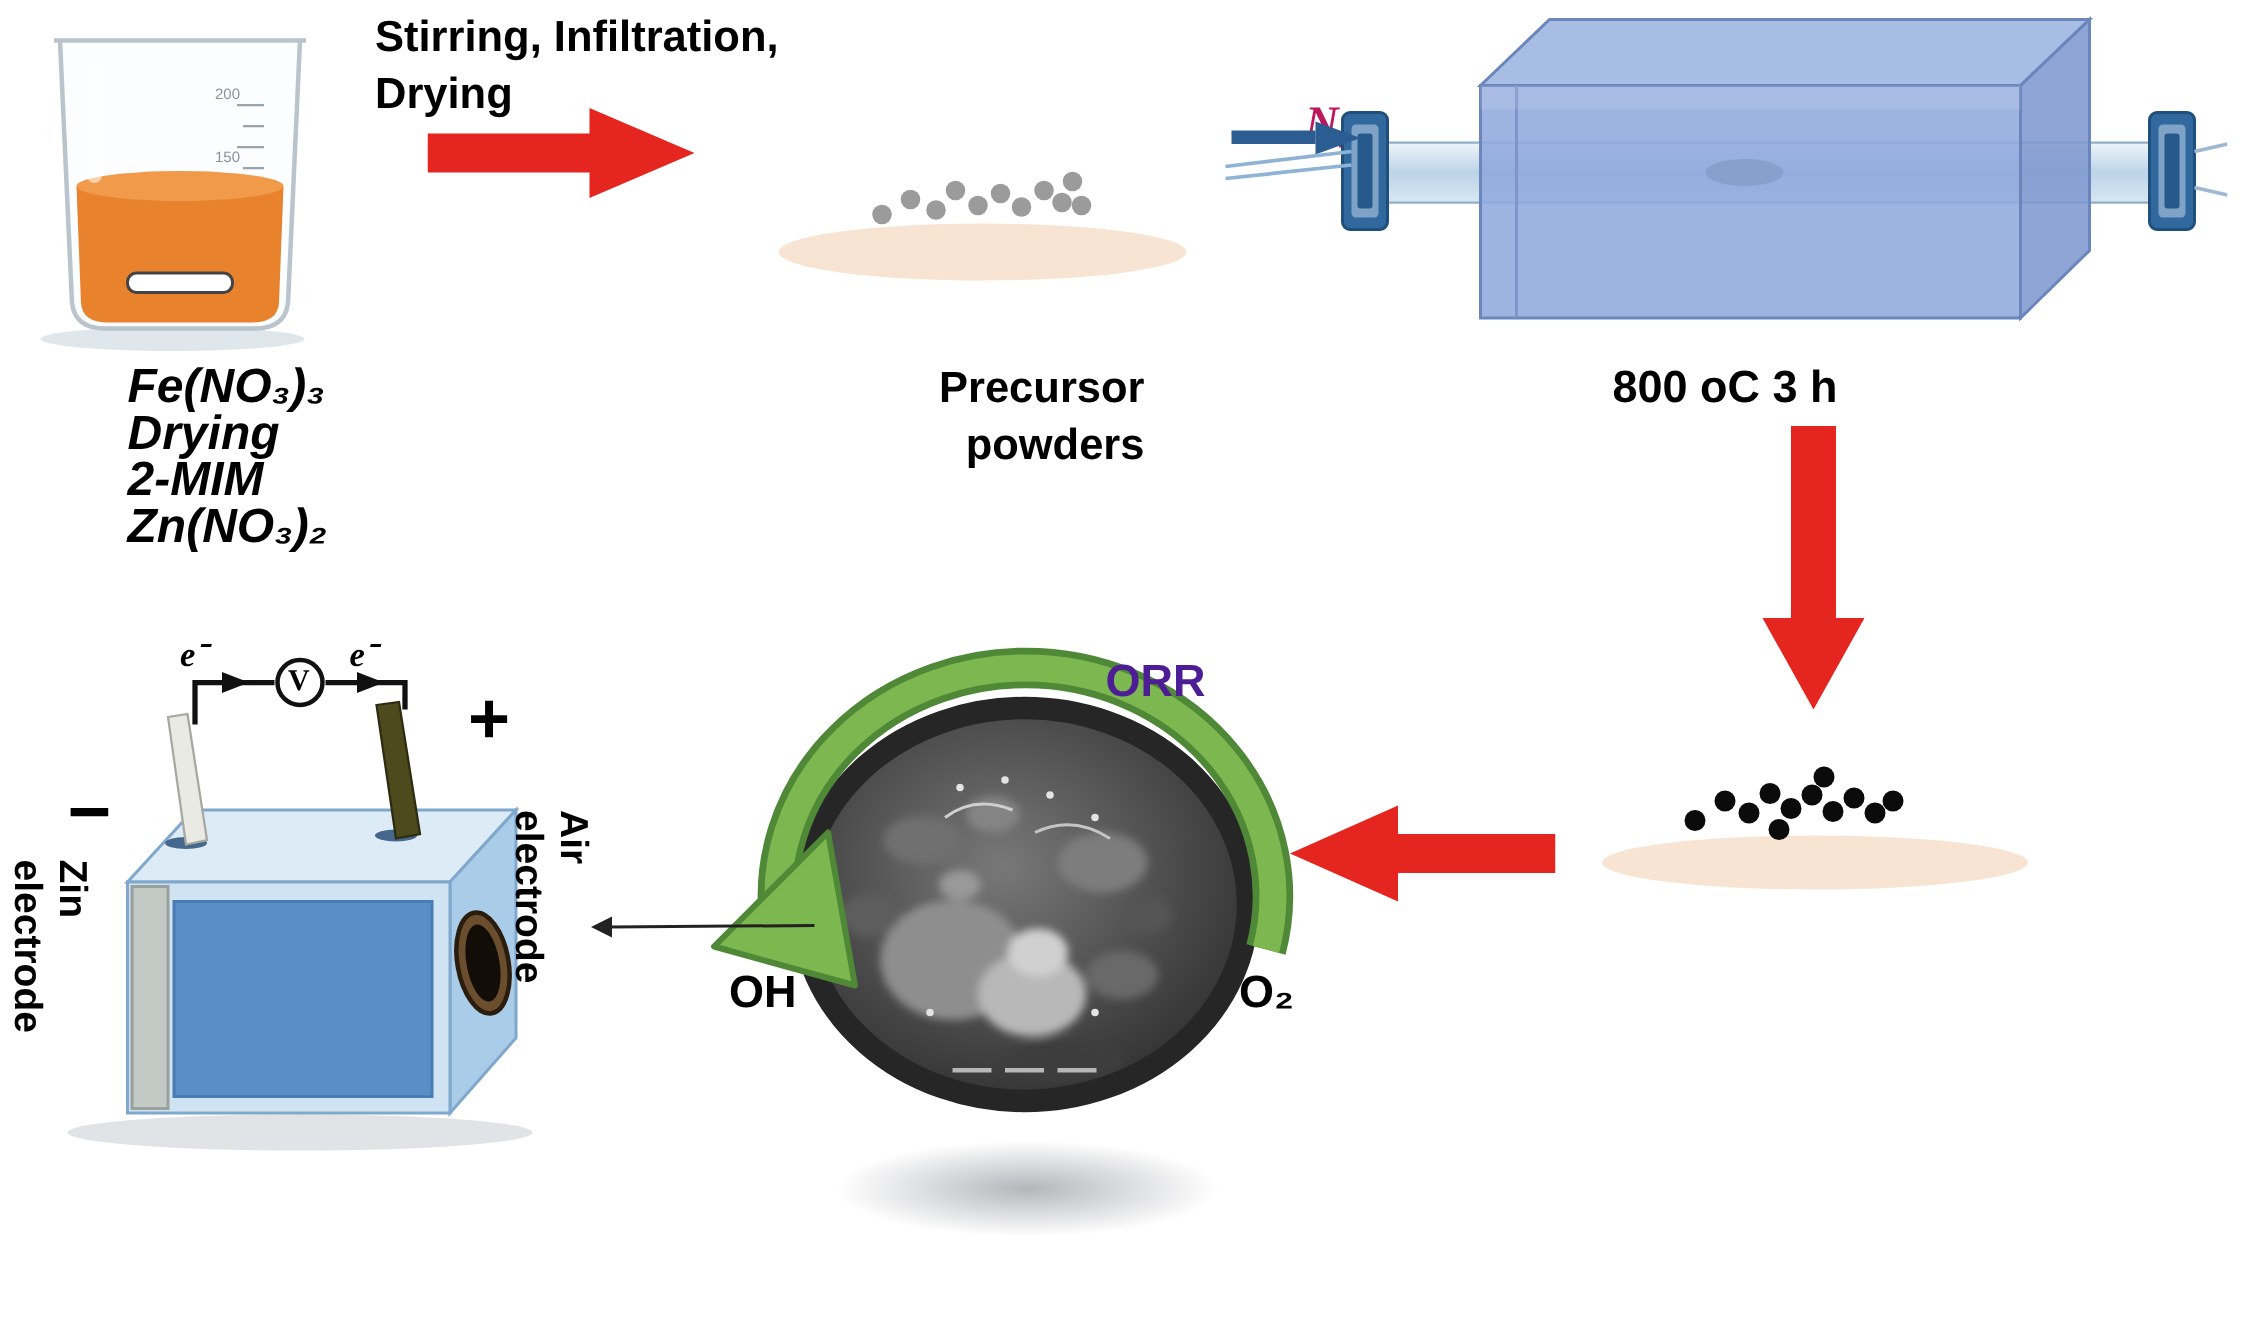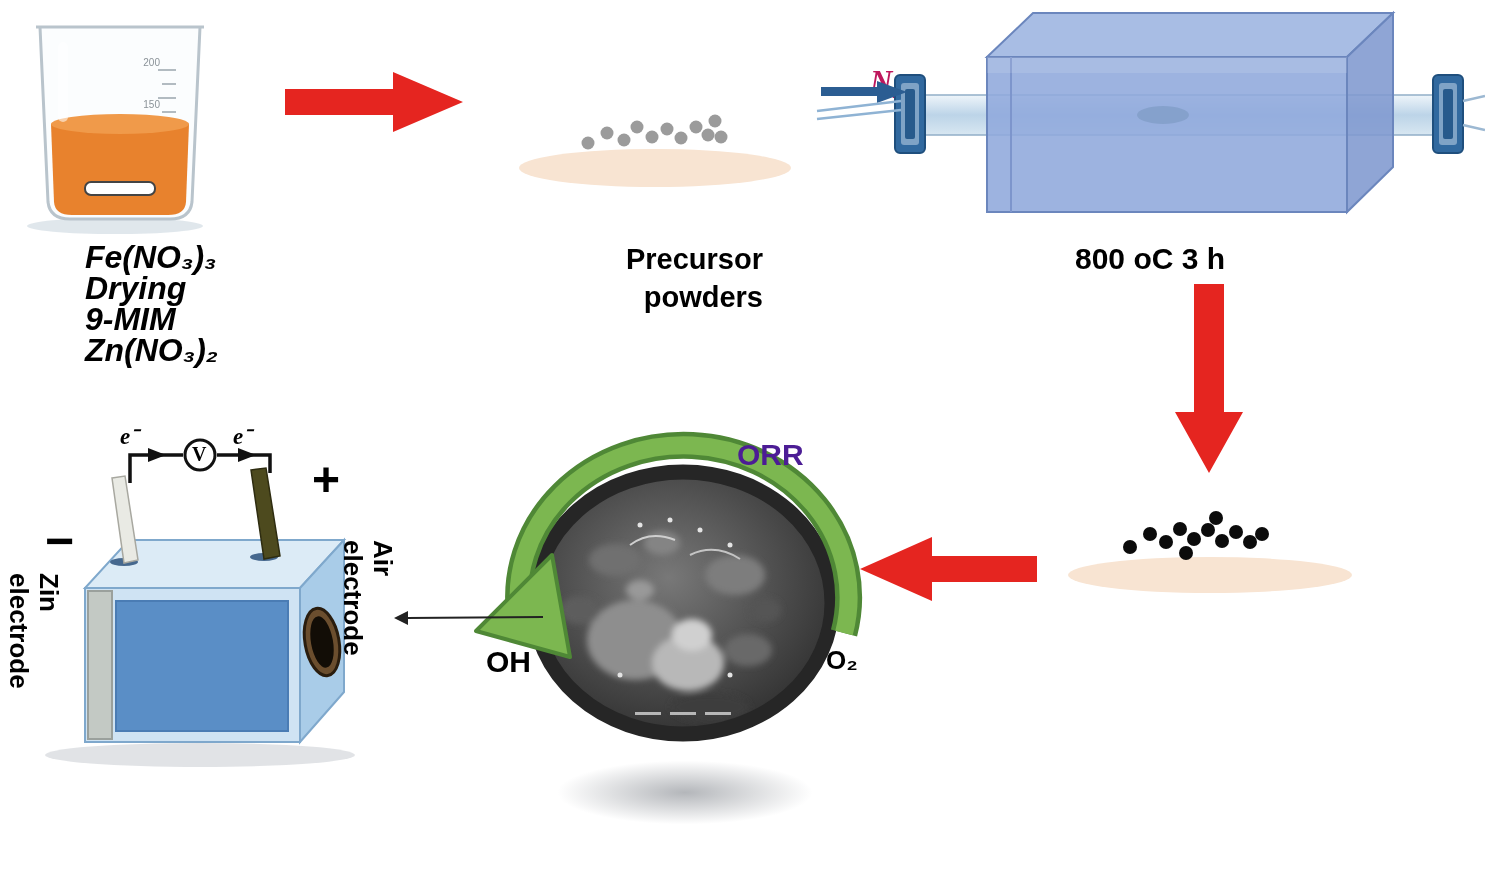--- a/index.html
+++ b/index.html
@@ -34,24 +34,26 @@
       <line x1="152" y1="100" x2="166" y2="100"></line>
     </g>
     <text x="150" y="54" font-size="10" fill="#8a9298" text-anchor="end">200</text>
     <text x="150" y="96" font-size="10" fill="#8a9298" text-anchor="end">150</text>
     <line x1="26" y1="15" x2="194" y2="15" stroke="#b9c4cc" stroke-width="3"></line>
   </svg>
 
   <div class="abs" style="left:85px;top:242px;font-size:32px;line-height:31px;">
     <div class="lbl italic">Fe(NO₃)₃</div>
     <div class="lbl italic">Drying</div>
-    <div class="lbl italic">9-MIM</div>
+    <div class="lbl italic">2-MIM</div>
     <div class="lbl italic">Zn(NO₃)₂</div>
   </div>
 
+  <div class="abs lbl" style="left:250px;top:6px;font-size:29px;line-height:38px;">Stirring, Infiltration,
+Drying</div>
 
   <svg class="abs" style="left:285px;top:70px;" width="180" height="64" viewBox="0 0 180 64">
     <polygon points="0,19 108,19 108,2 178,32 108,62 108,45 0,45" fill="#e52520"></polygon>
   </svg>
 
   <svg class="abs" style="left:515px;top:113px;" width="280" height="80" viewBox="0 0 280 80">
     <ellipse cx="140" cy="55" rx="136" ry="19" fill="#f8e4d2"></ellipse>
     <g fill="#9b9b9b">
       <circle cx="73" cy="30" r="6.5"></circle>
         <circle cx="92" cy="20" r="6.5"></circle>
@@ -192,21 +194,21 @@
 
     <g>
       <path d="M 414 208 A 165 152 0 1 0 90 192" fill="none" stroke="#4f8836" stroke-width="27"></path>
       <path d="M 414 208 A 165 152 0 1 0 90 192" fill="none" stroke="#7cb750" stroke-width="18"></path>
       <polygon points="46,206 122,130 140,232" fill="#7cb750" stroke="#4f8836" stroke-width="4" stroke-linejoin="round"></polygon>
     </g>
   </svg>
 
   <div class="abs lbl green" style="left:737px;top:438px;font-size:30px;">ORR</div>
   <div class="abs lbl" style="left:486px;top:645px;font-size:30px;text-align:right;">OH</div>
-  <div class="abs lbl" style="left:826px;top:645px;font-size:26px;">O₂</div>
+  <div class="abs lbl" style="left:826px;top:645px;font-size:30px;">O₂</div>
 
   <svg class="abs" style="left:393px;top:603px;" width="155" height="30" viewBox="0 0 155 30">
     <line x1="150" y1="14" x2="14" y2="15" stroke="#222" stroke-width="2"></line>
     <polygon points="15,8 15,22 1,15" fill="#222"></polygon>
   </svg>
 
   <div class="abs floor-shadow" style="left:515px;top:750px;width:340px;height:85px;"></div>
 
   <svg class="abs" style="left:20px;top:415px;" width="400" height="360" viewBox="0 0 400 360">
 

